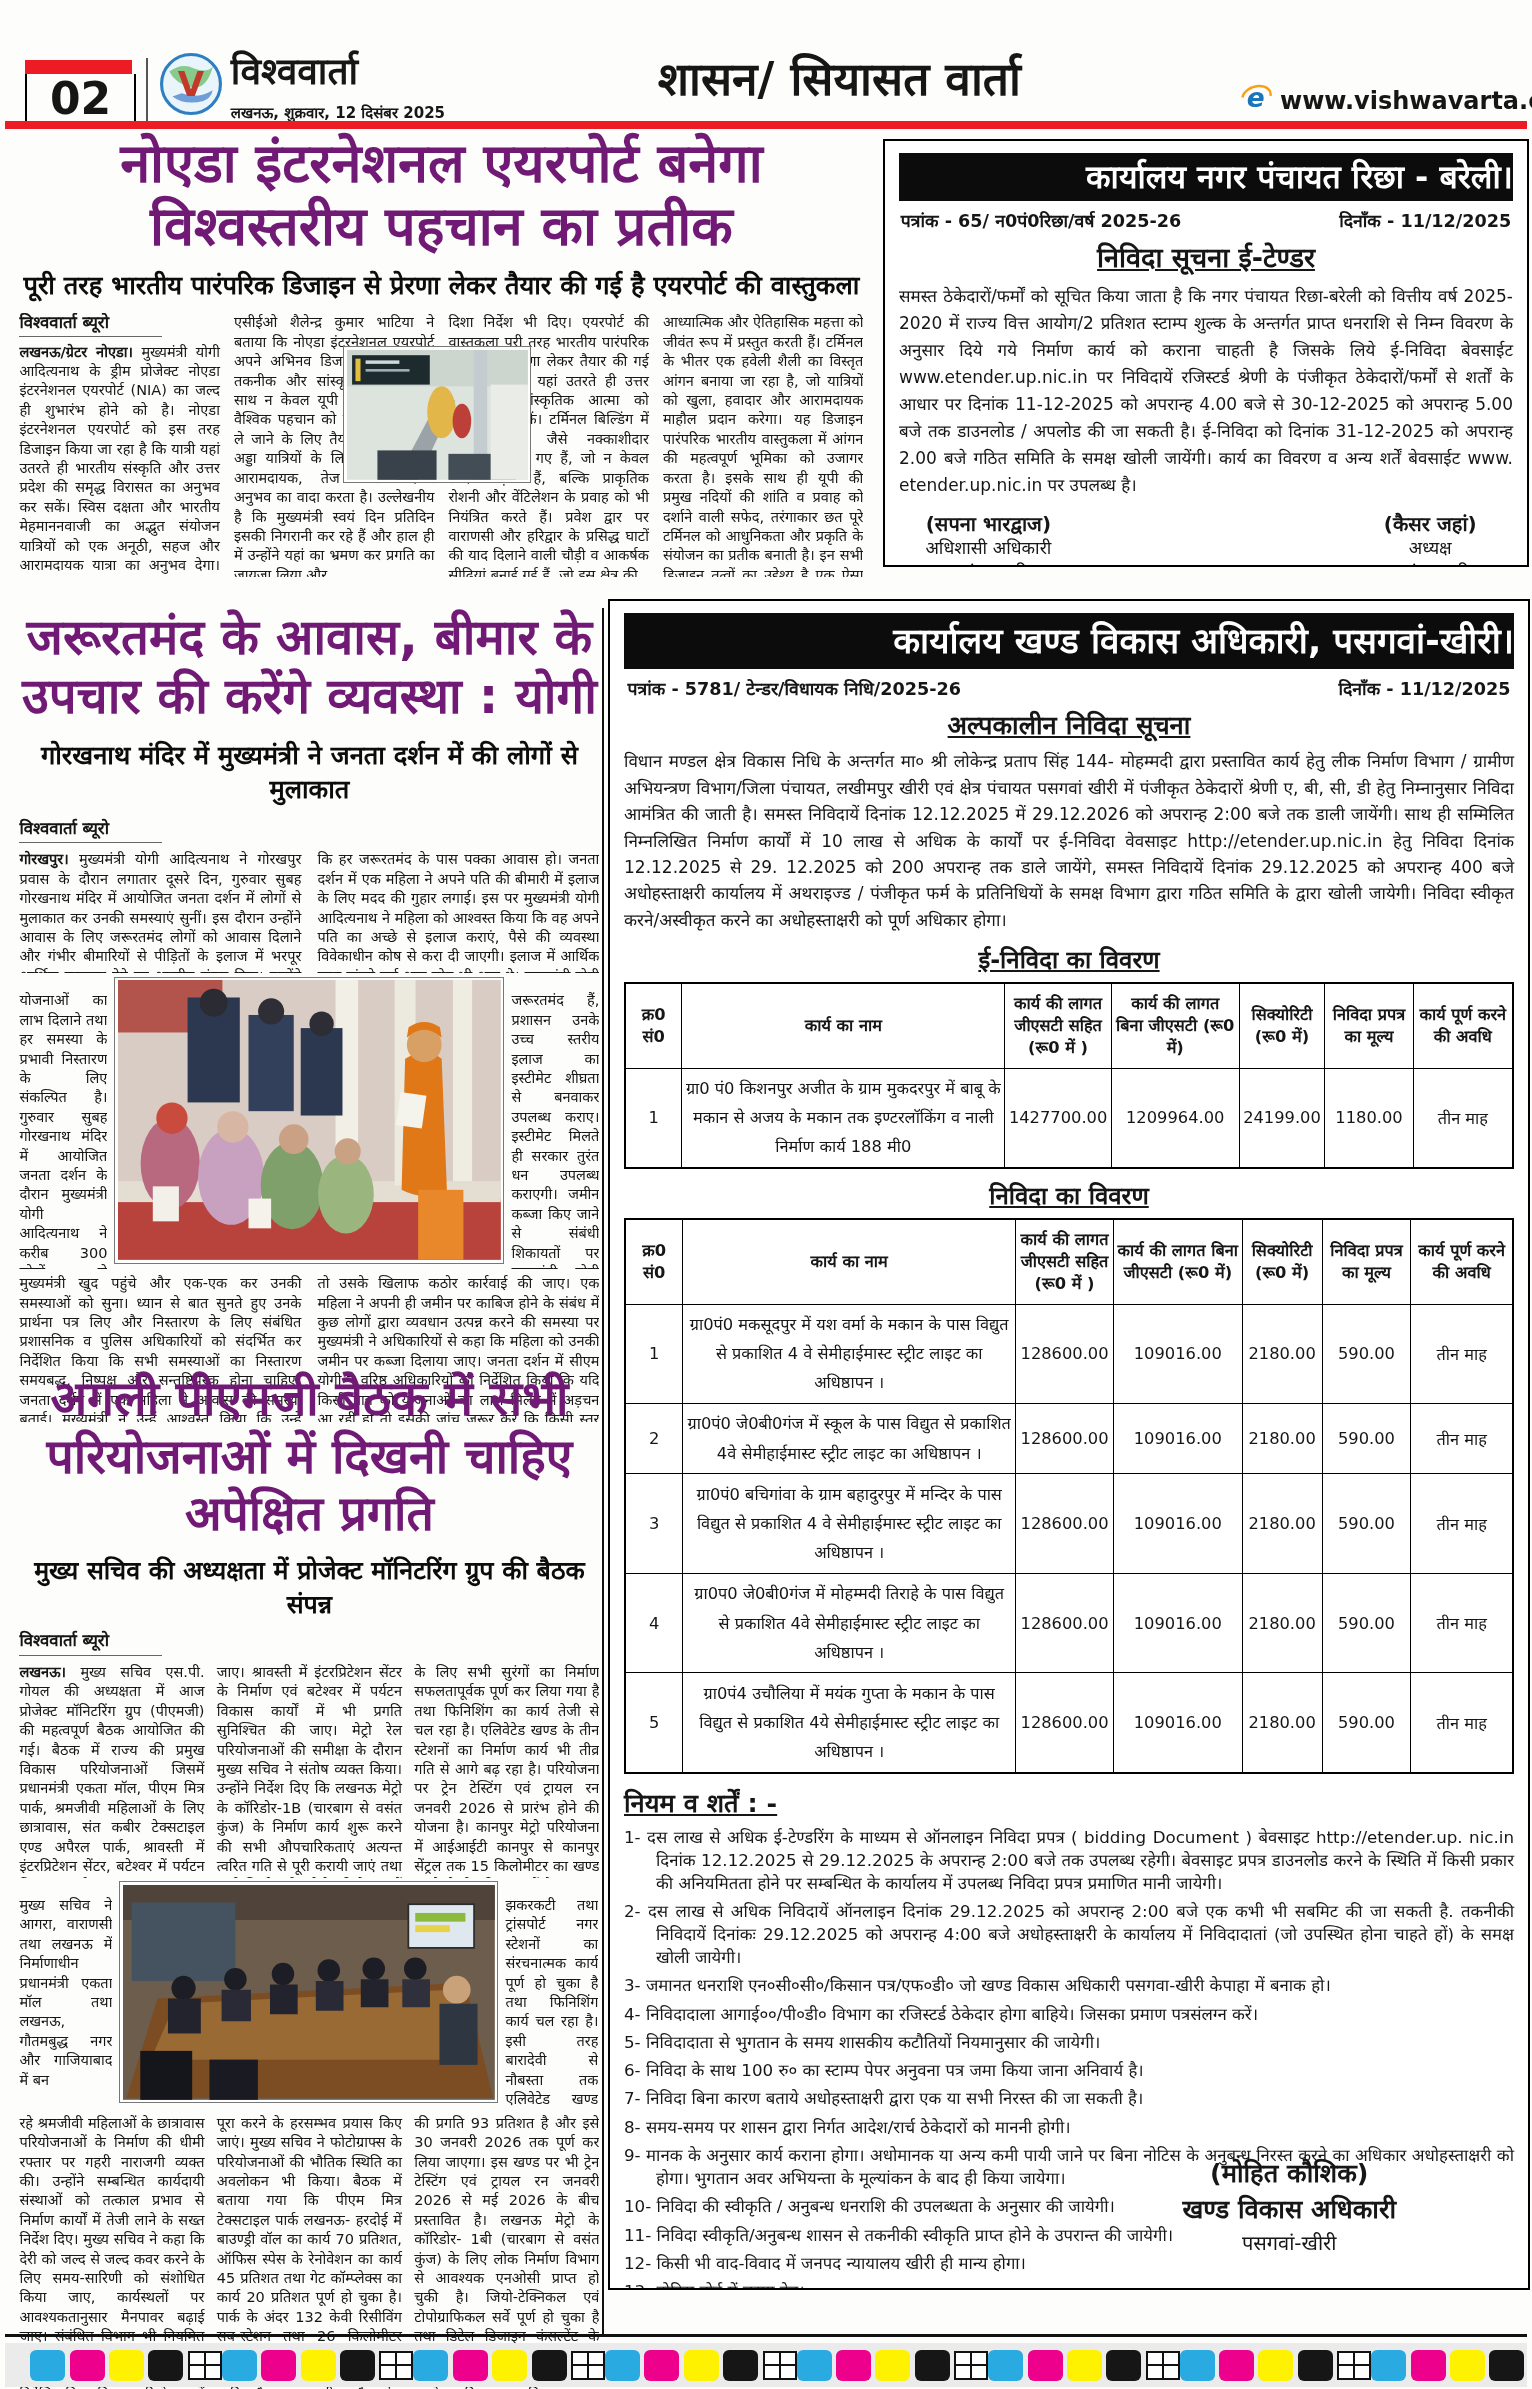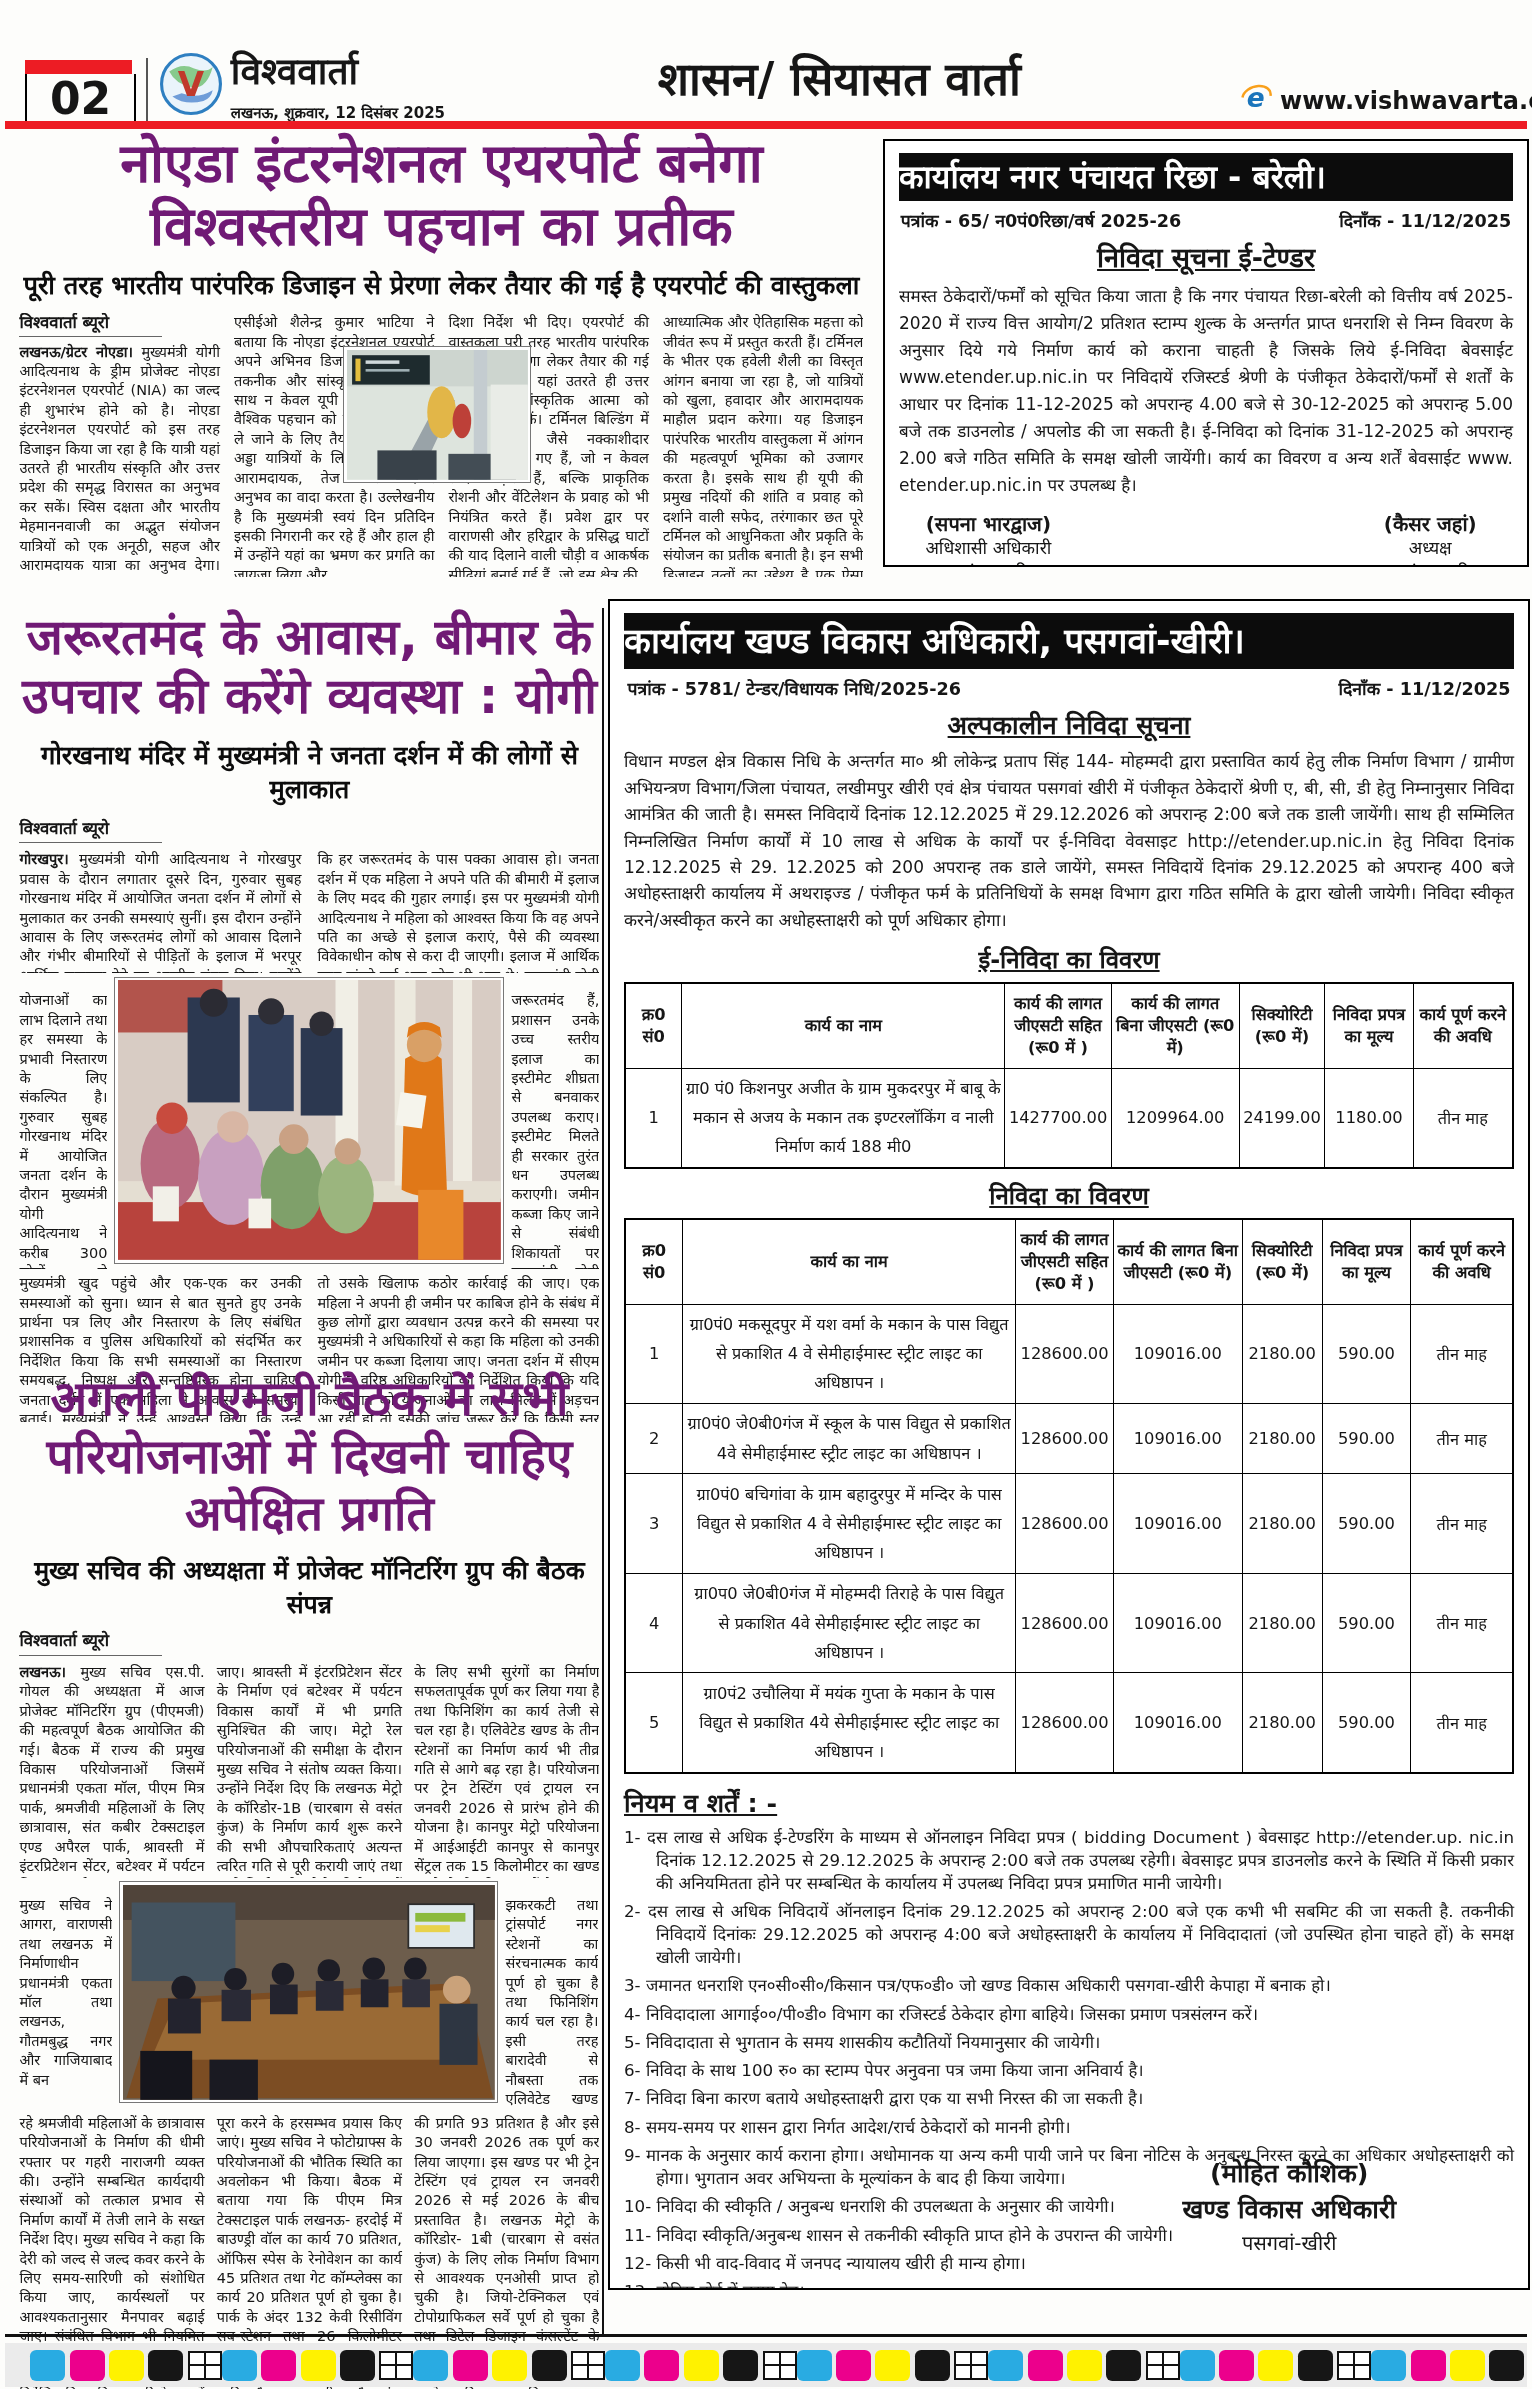--- a/index.html
+++ b/index.html
@@ -58,21 +58,21 @@
   .a3-rowB{display:flex;gap:7px;height:227px;margin-top:3.5px;overflow:hidden;}
   .a3-wrap{width:93px;overflow:hidden;}
   .photo3{width:379px;height:222px;}
   .a3-rowC{height:349px;gap:12.3px;margin-top:5.3px;}
   .a3-rowC .c{flex:1;}
   
   .v-divider{left:602px;top:608px;width:1.8px;height:1728px;background:#111;}
   .bottom-rule{left:5.3px;top:2334px;width:1522px;height:2.6px;background:#111;}
   
   .notice{border:2.6px solid #000;background:#fff;box-sizing:border-box;padding:12.3px 14px;overflow:hidden;}
-  .n-bar{background:#0c0c0c;color:#fff;font-weight:bold;text-align:left;}
+  .n-bar{background:#0c0c0c;color:#fff;font-weight:bold;text-align:right;}
   .n-meta{display:flex;justify-content:space-between;font-weight:600;}
   .n-title{text-align:center;font-weight:bold;text-decoration:underline;}
   .n-body{text-align:justify;}
   .n1{left:883px;top:139px;width:646px;height:428px;}
   .n1 .n-bar{font-size:32px;height:48px;line-height:48px;margin-bottom:7px;}
   .n1 .n-meta{font-size:17.6px;margin:3.5px 1.8px;}
   .n1 .n-title{font-size:27px;margin:5.3px 0 8.8px 0;}
   .n1 .n-body{font-size:17px;line-height:27px;}
   .n1-signs{display:flex;justify-content:space-between;margin-top:12.3px;padding:0 26.4px;}
   .sign-block{text-align:center;font-size:17.6px;line-height:24px;}
@@ -356,21 +356,21 @@
       <td>4</td>
           <td class="wname">ग्रा0प0 जे0बी0गंज में मोहम्मदी तिराहे के पास विद्युत से प्रकाशित 4वे सेमीहाईमास्ट स्ट्रीट लाइट का अधिष्ठापन ।</td>
       <td>128600.00</td>
           <td>109016.00</td>
       <td>2180.00</td>
           <td>590.00</td>
       <td>तीन माह</td>
     </tr>
     <tr>
       <td>5</td>
-          <td class="wname">ग्रा0पं2 उचौलिया में मयंक गुप्ता के मकान के पास विद्युत से प्रकाशित 4ये सेमीहाईमास्ट स्ट्रीट लाइट का अधिष्ठापन ।</td>
+          <td class="wname">ग्रा0पं4 उचौलिया में मयंक गुप्ता के मकान के पास विद्युत से प्रकाशित 4ये सेमीहाईमास्ट स्ट्रीट लाइट का अधिष्ठापन ।</td>
       <td>128600.00</td>
           <td>109016.00</td>
       <td>2180.00</td>
           <td>590.00</td>
       <td>तीन माह</td>
     </tr>
   </tbody>
     </table>
 
   <div class="terms-title">नियम व शर्तें : -</div>

